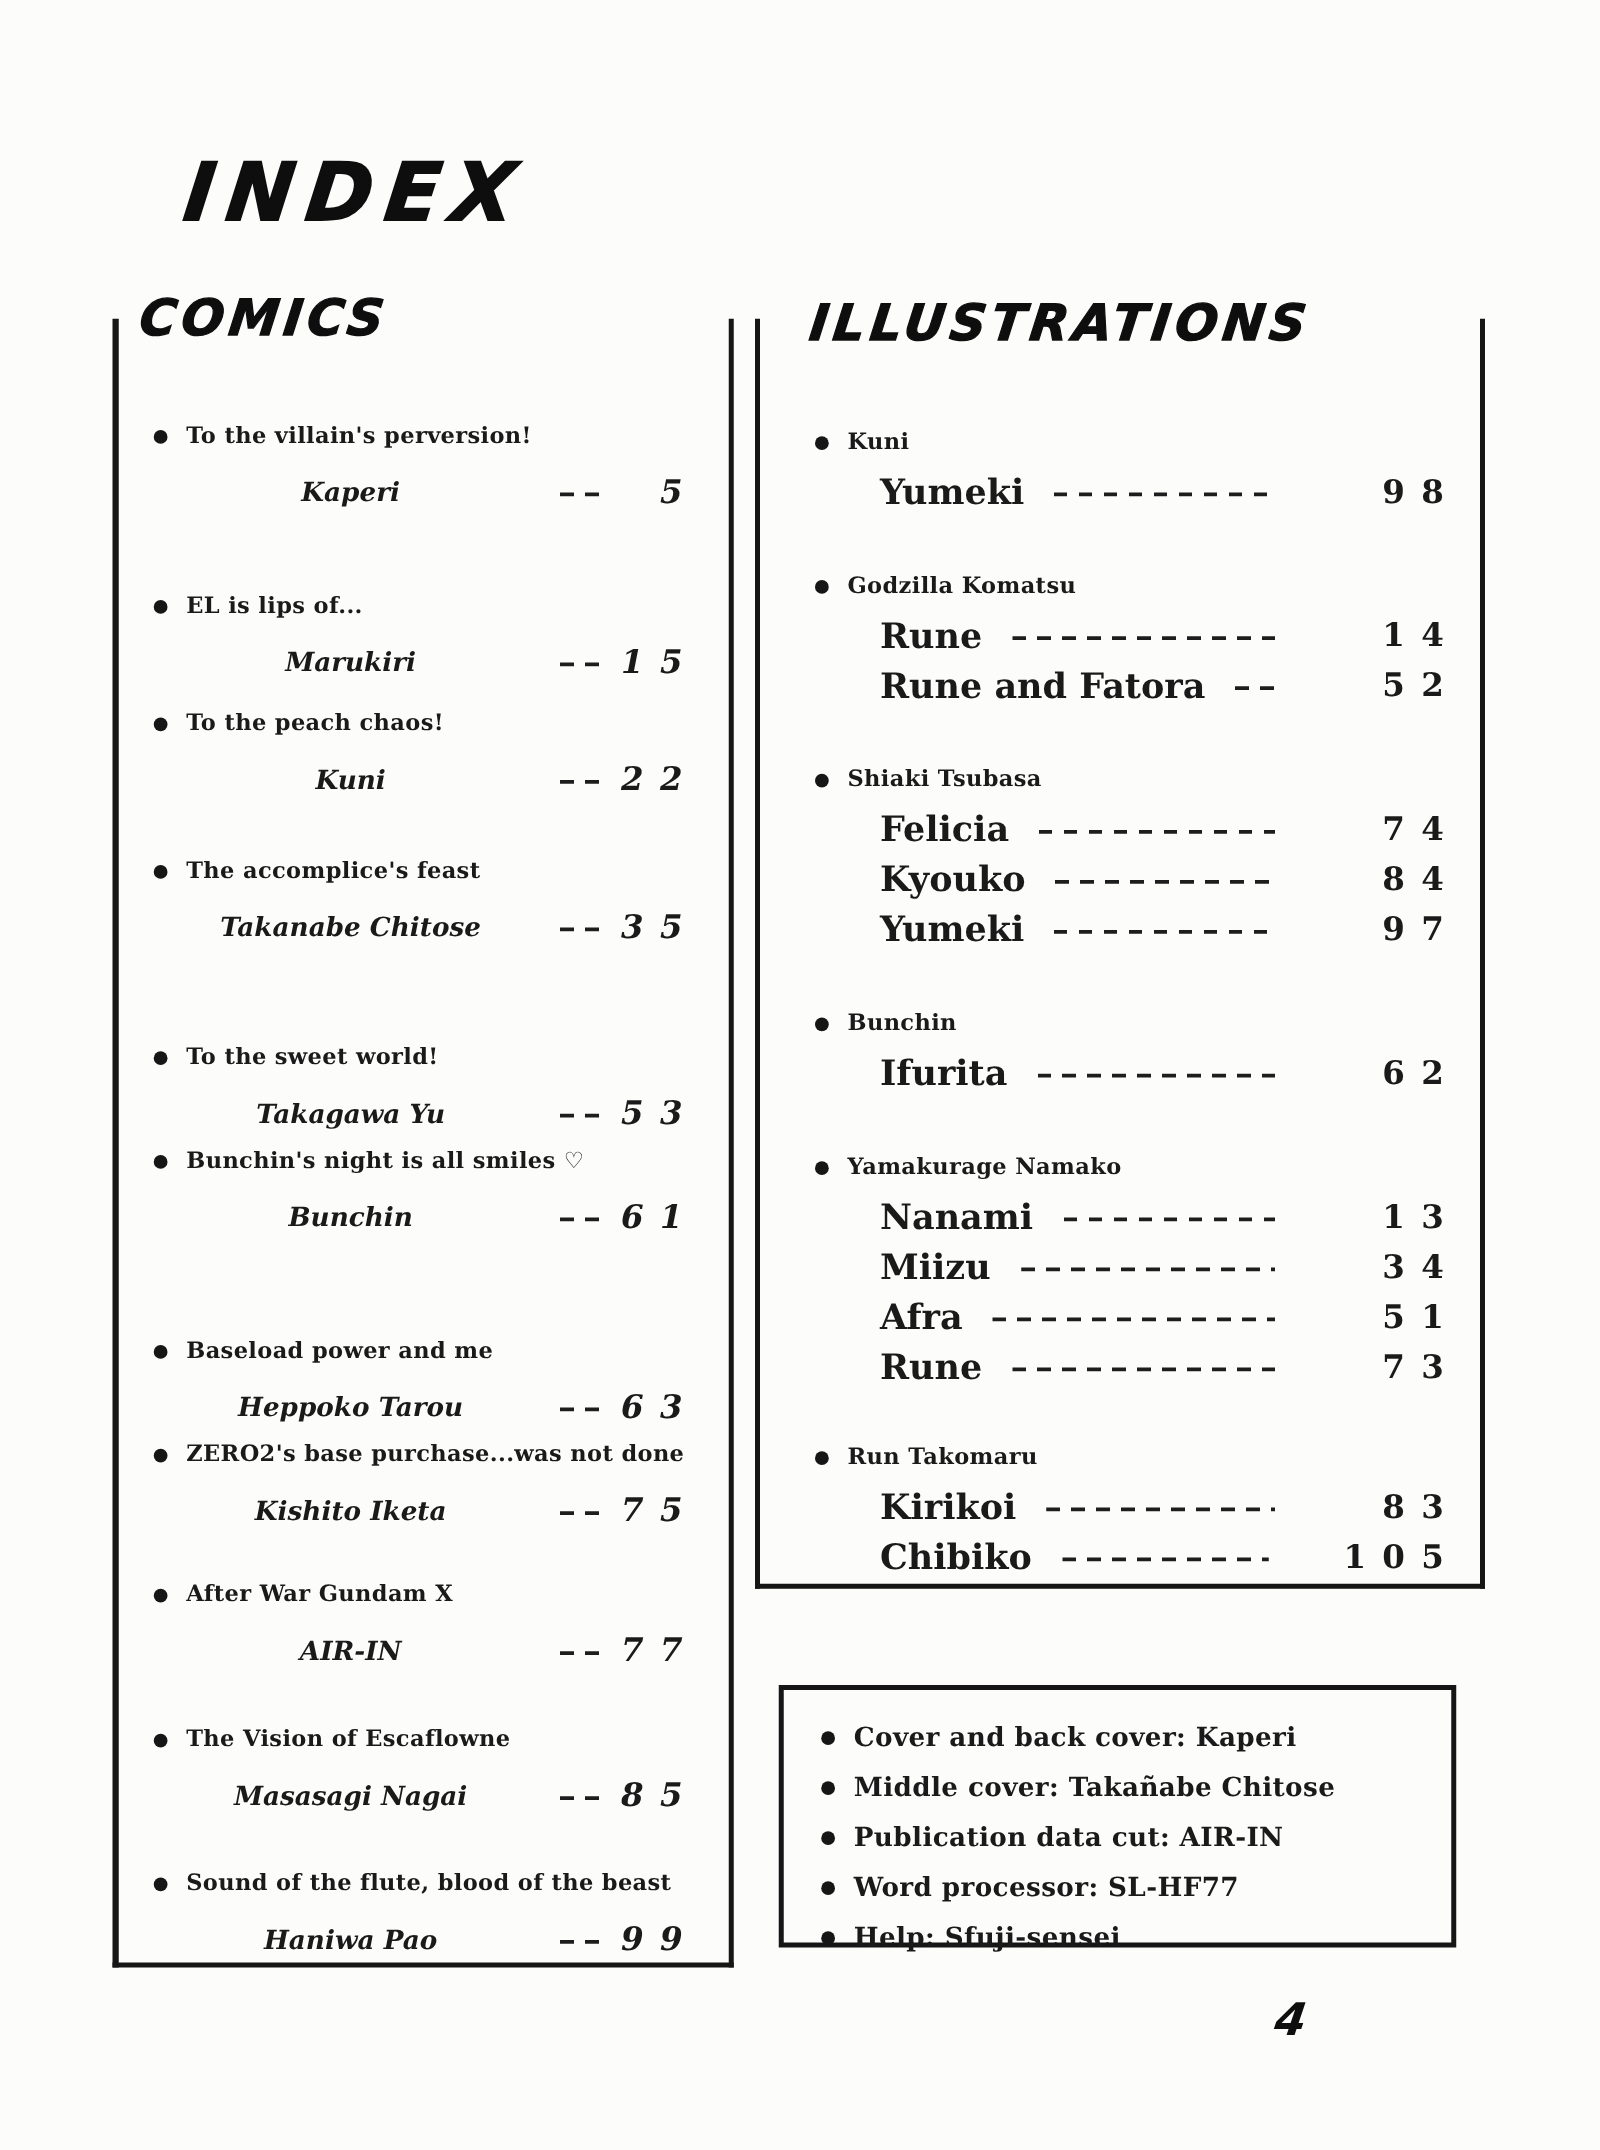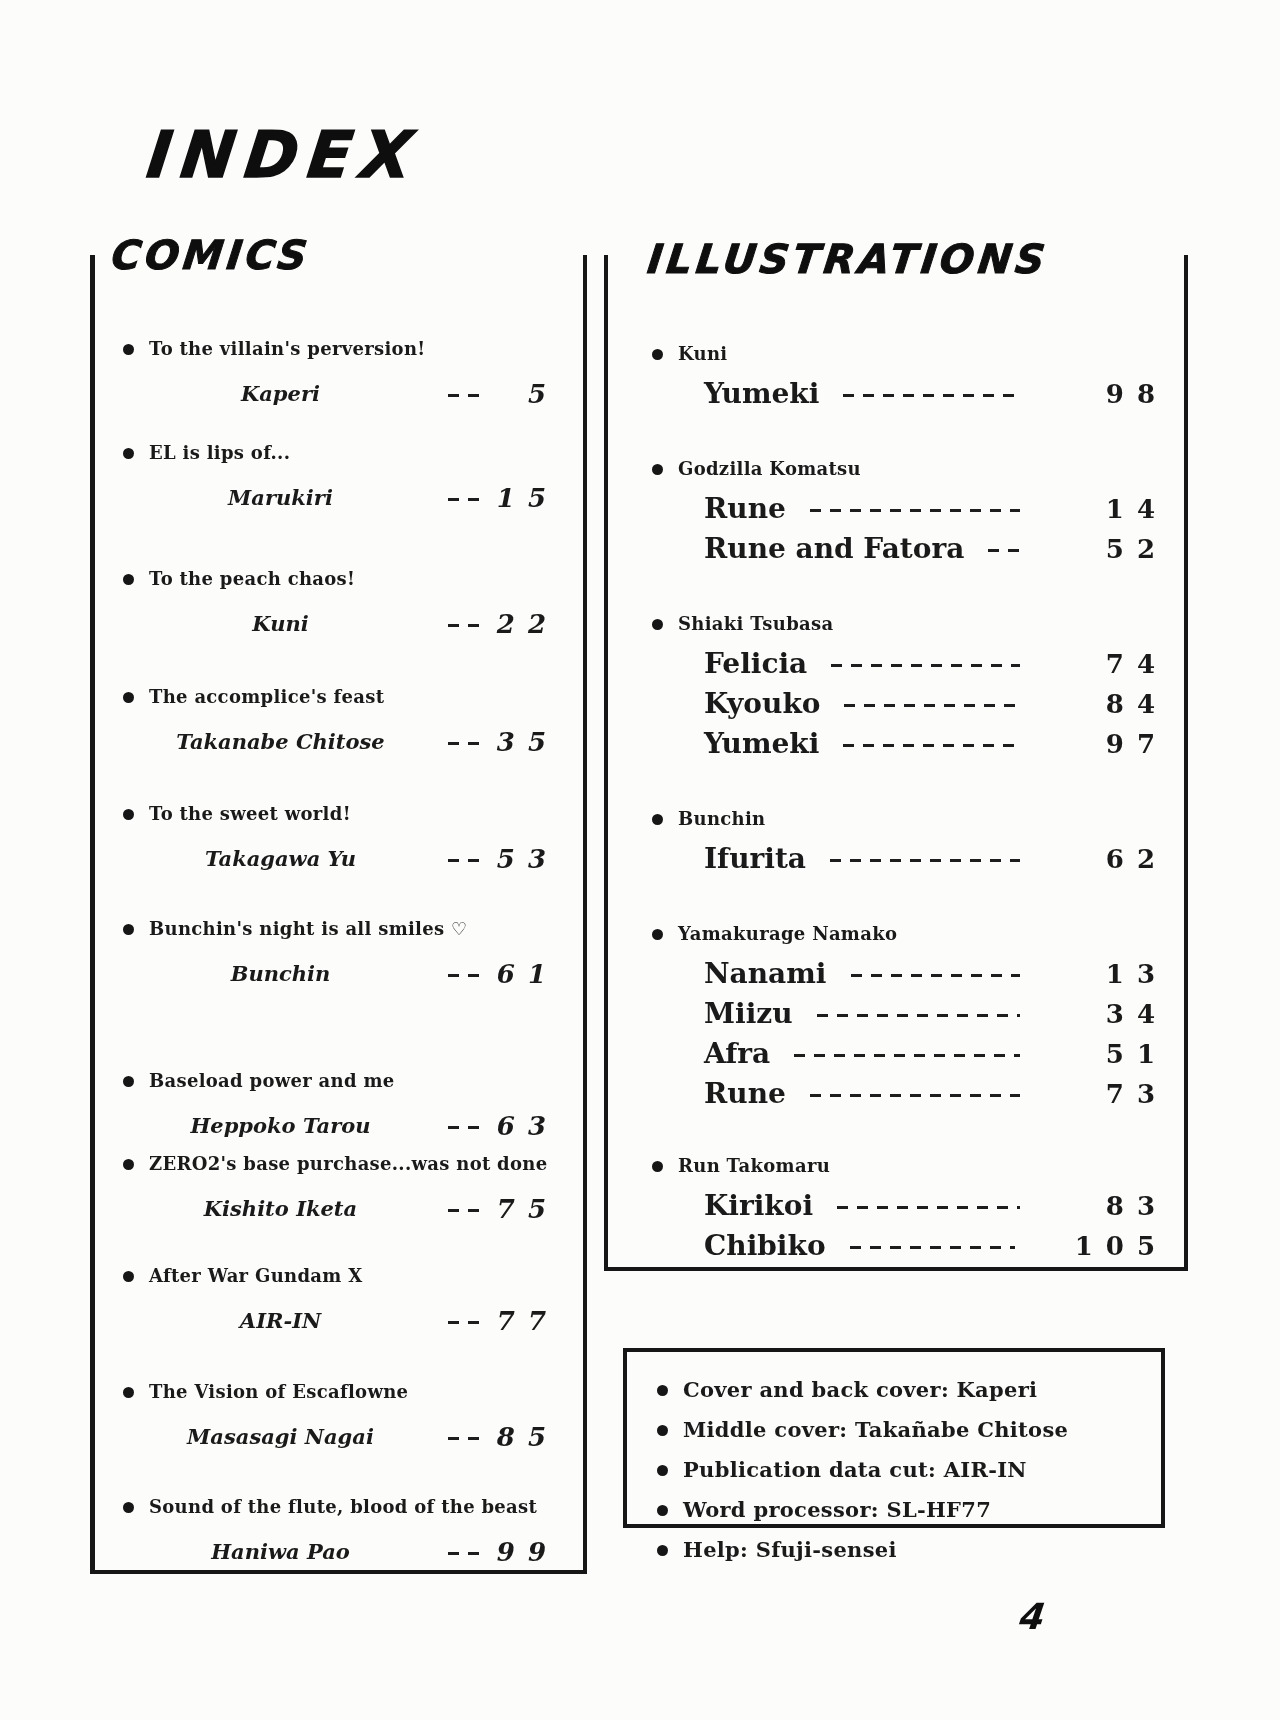--- a/index.html
+++ b/index.html
@@ -11,21 +11,21 @@
   #index-title{position:absolute;left:148px;top:118px;font-size:64px;letter-spacing:10px;
                -webkit-text-stroke:1.5px #0e0e0e;}
   #comics-head{position:absolute;left:112px;top:232px;font-size:40px;-webkit-text-stroke:1px #0e0e0e;}
   #illus-head{position:absolute;left:648px;top:236px;font-size:40px;-webkit-text-stroke:1px #0e0e0e;}
 
   
   #comics-box{position:absolute;left:90px;top:255px;width:488px;height:1315px;
               border-left:5px solid #161616;border-right:4px solid #161616;border-bottom:4px solid #161616;}
   #illus-box{position:absolute;left:604px;top:255px;width:576px;height:1012px;
              border-left:4px solid #161616;border-right:4px solid #161616;border-bottom:4px solid #161616;}
-  #credits-box{position:absolute;left:623px;top:1348px;width:542px;height:180px;
+  #credits-box{position:absolute;left:623px;top:1348px;width:542px;height:210px;
                border:4px solid #161616;box-sizing:border-box;padding:24px 20px 0 30px;}
 
   .bullet{width:11px;height:11px;border-radius:50%;background:#161616;flex:none;margin:9px 0 0 0;}
   .t-row,.g-row,.cr-row{display:flex;gap:15px;align-items:flex-start;}
   .t-text,.g-name,.cr-text{font-size:18px;font-weight:bold;letter-spacing:0.3px;line-height:28px;}
 
   .c-entry{position:absolute;left:28px;right:24px;}
   .a-row{display:flex;align-items:center;margin-top:17px;height:28px;font-style:italic;}
   .a-name{flex:none;width:315px;text-align:center;font-size:21px;font-weight:bold;line-height:28px;}
   .leader{flex:1;height:3px;align-self:center;margin:2px 14px 0 10px;
@@ -59,21 +59,21 @@
         <span class="bullet"></span>
         <span class="t-text">To the villain's perversion!</span>
       </div>
       <div class="a-row">
         <span class="a-name">Kaperi</span>
         <span class="leader"></span>
         <span class="pnum">5</span>
       </div>
     </div>
 
-    <div class="c-entry" style="top:184px">
+    <div class="c-entry" style="top:216px">
       <div class="t-row">
         <span class="bullet"></span>
         <span class="t-text">EL is lips of...</span>
       </div>
       <div class="a-row">
         <span class="a-name">Marukiri</span>
         <span class="leader"></span>
         <span class="pnum">15</span>
       </div>
     </div>
@@ -95,21 +95,21 @@
         <span class="bullet"></span>
         <span class="t-text">The accomplice's feast</span>
       </div>
       <div class="a-row">
         <span class="a-name">Takanabe Chitose</span>
         <span class="leader"></span>
         <span class="pnum">35</span>
       </div>
     </div>
 
-    <div class="c-entry" style="top:545px">
+    <div class="c-entry" style="top:577px">
       <div class="t-row">
         <span class="bullet"></span>
         <span class="t-text">To the sweet world!</span>
       </div>
       <div class="a-row">
         <span class="a-name">Takagawa Yu</span>
         <span class="leader"></span>
         <span class="pnum">53</span>
       </div>
     </div>

